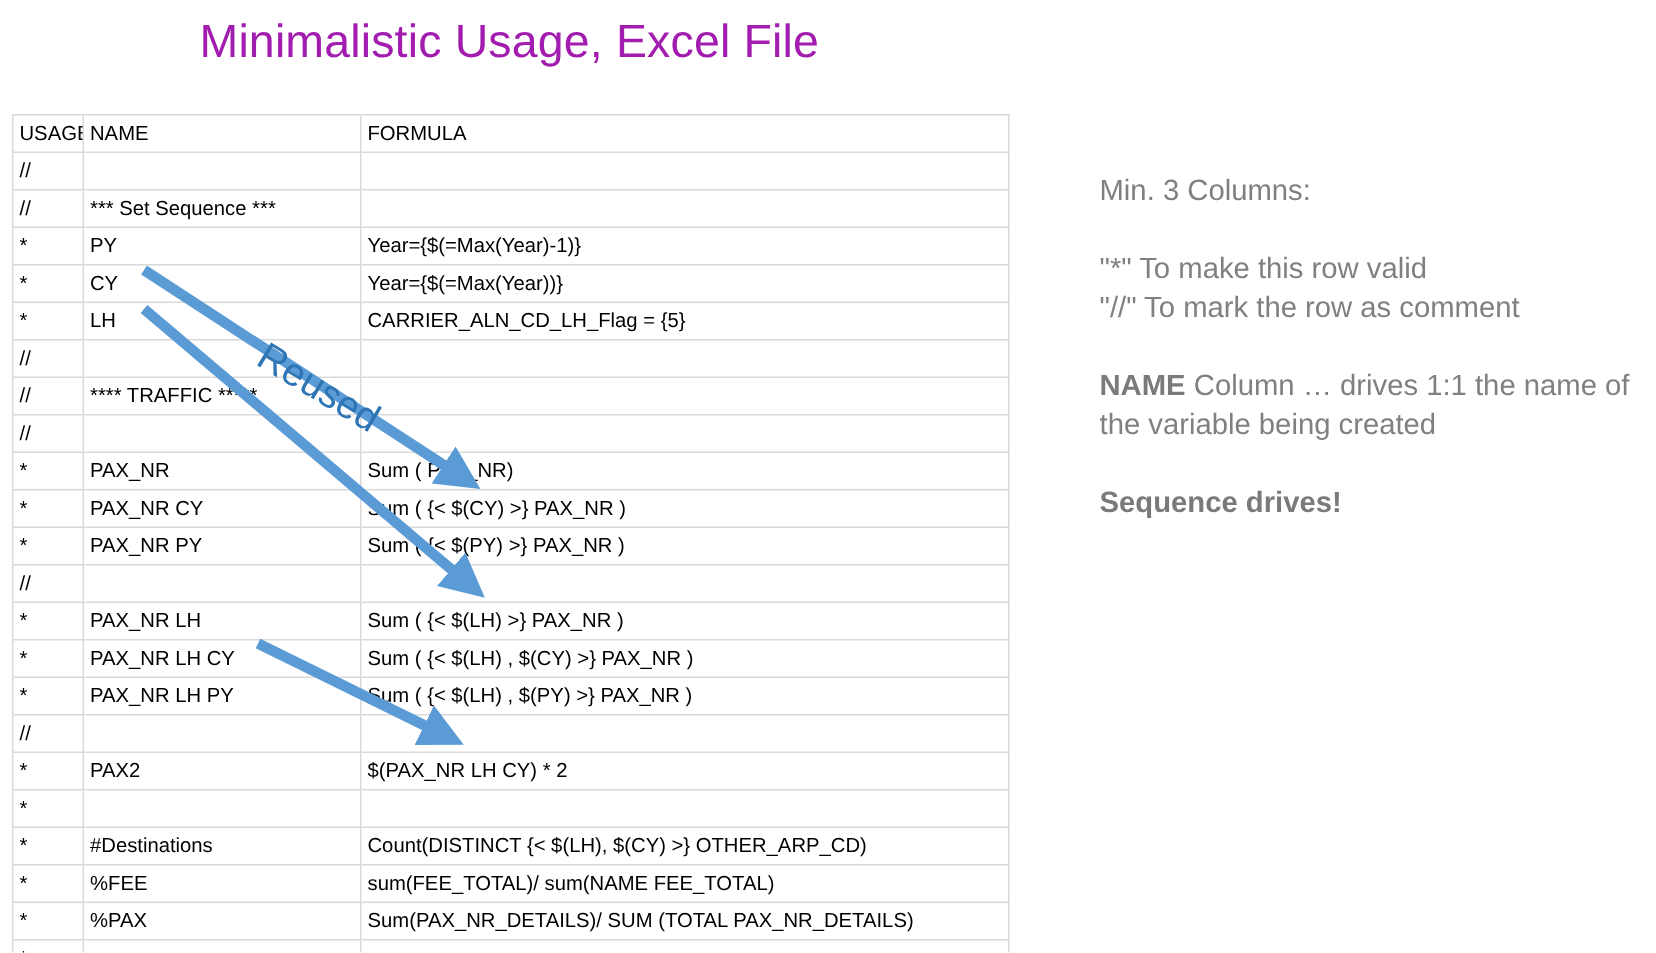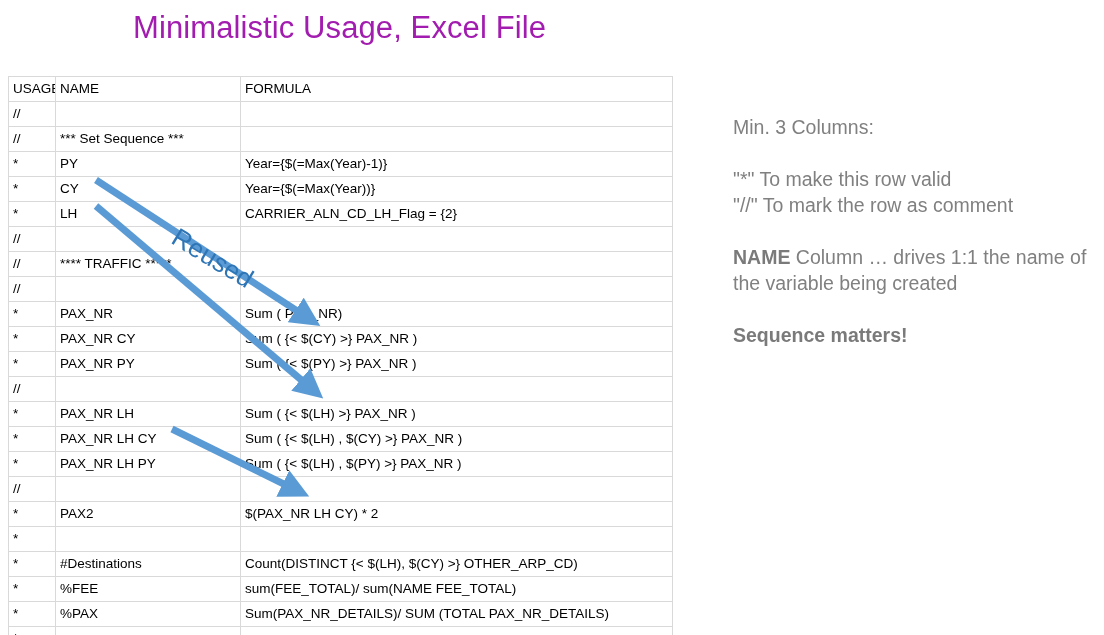--- a/index.html
+++ b/index.html
@@ -133,21 +133,21 @@
         <td class="cell-formula">Year={$(=Max(Year)-1)}</td>
       </tr>
       <tr>
         <td class="cell-usage">*</td>
         <td class="cell-name">CY</td>
         <td class="cell-formula">Year={$(=Max(Year))}</td>
       </tr>
       <tr>
         <td class="cell-usage">*</td>
         <td class="cell-name">LH</td>
-        <td class="cell-formula">CARRIER_ALN_CD_LH_Flag = {2}</td>
+        <td class="cell-formula">CARRIER_ALN_CD_LH_Flag = {5}</td>
       </tr>
       <tr>
         <td class="cell-usage">//</td>
         <td class="cell-name"></td>
         <td class="cell-formula"></td>
       </tr>
       <tr>
         <td class="cell-usage">//</td>
         <td class="cell-name">**** TRAFFIC *****</td>
         <td class="cell-formula"></td>
@@ -255,16 +255,16 @@
     <div class="note-line">"*" To make this row valid</div>
     <div class="note-line">"//" To mark the row as comment</div>
   </div>
 
   <div class="note-block">
     <div class="note-line wrap"><b>NAME</b><span> Column … drives 1:1 the name of the variable being created</span></div>
   </div>
 
 
   <div class="note-block">
-    <div class="note-line"><b>Sequence matters!</b></div>
+    <div class="note-line"><b>Sequence drives!</b></div>
   </div>
 
 </div>
 
 </body></html>

